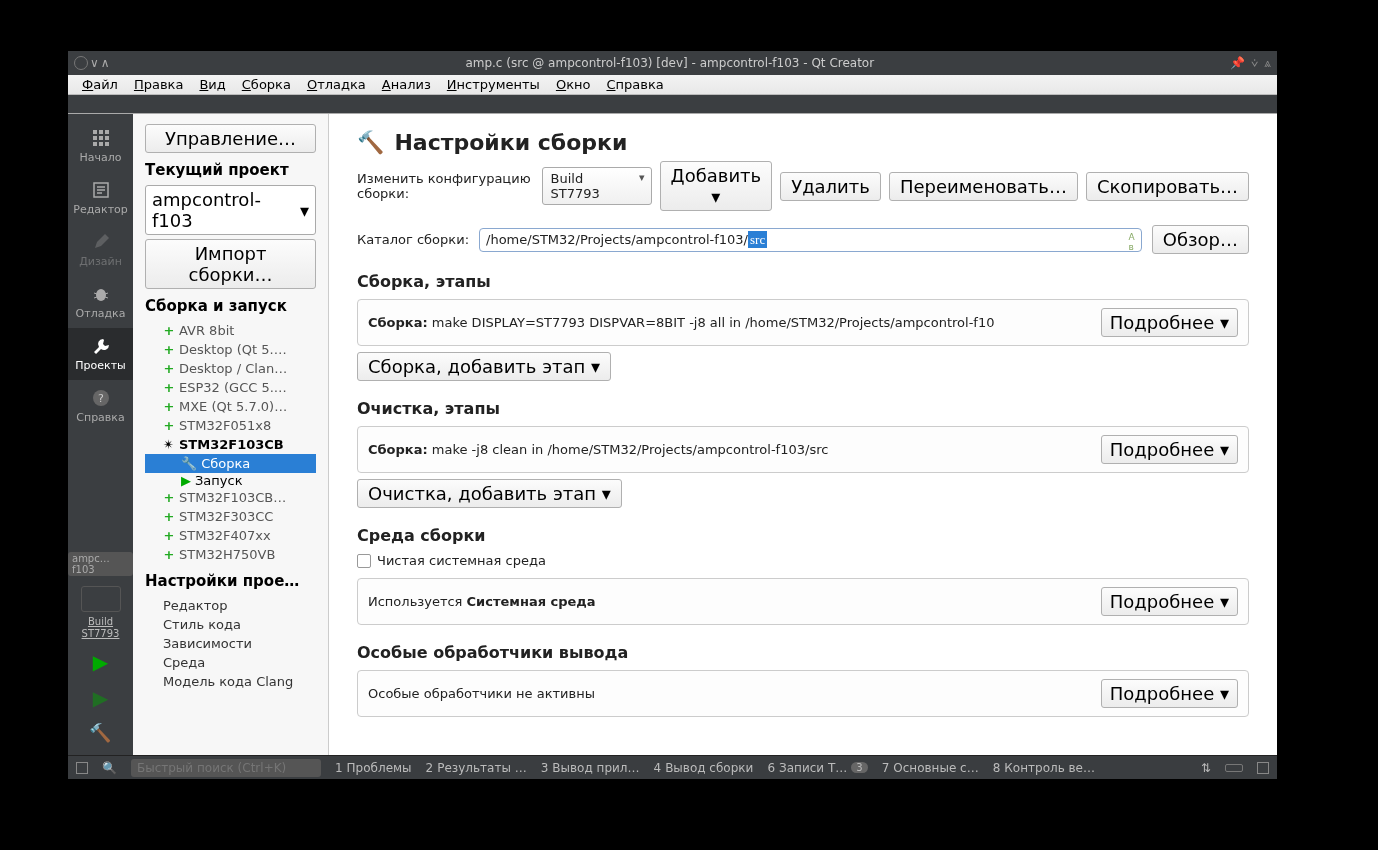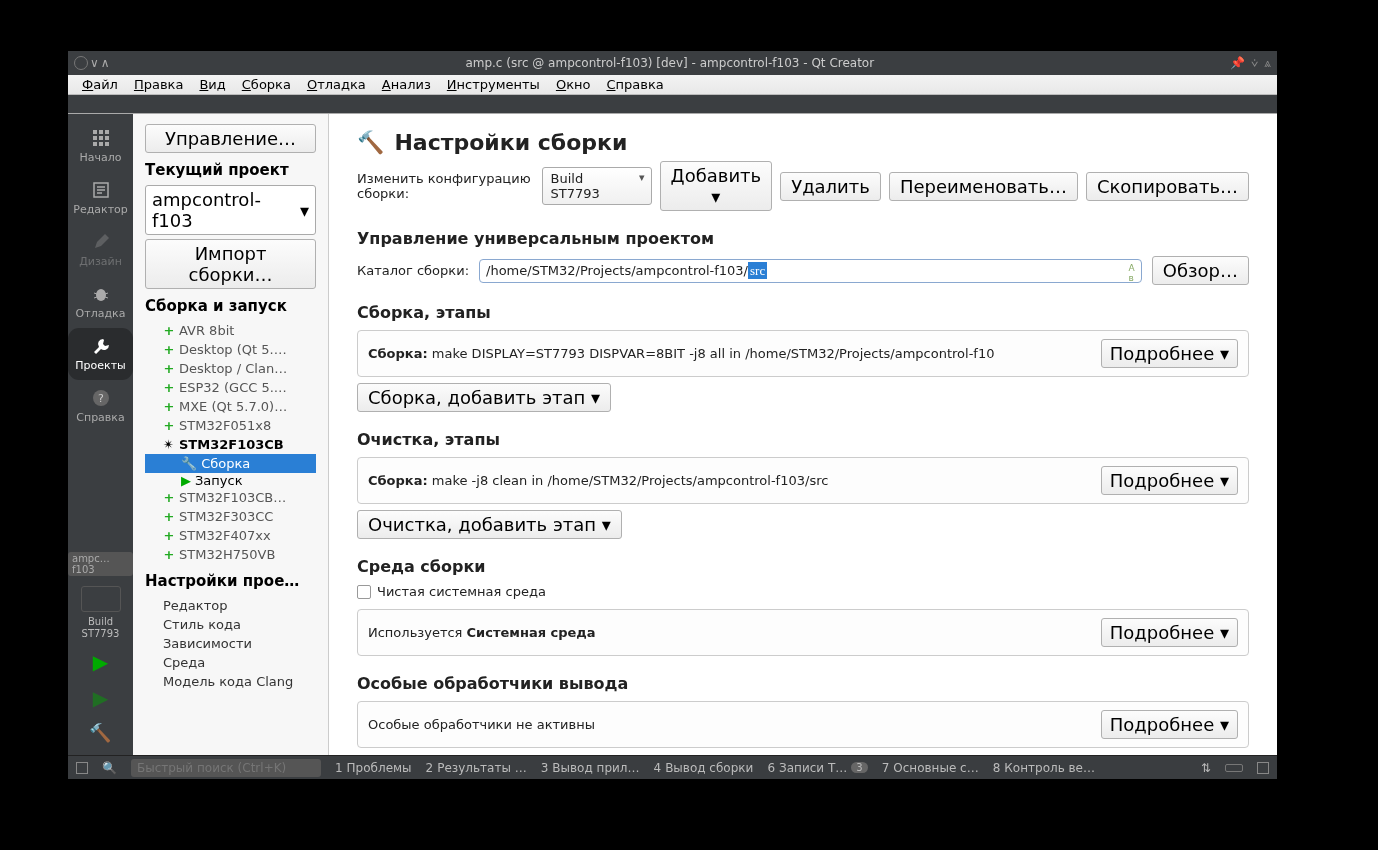--- a/index.html
+++ b/index.html
@@ -20,21 +20,21 @@
 
 
 .darkstrip { height: 18px; background: #3b3e41; }
 
 
 .mainrow { flex: 1; display: flex; overflow: hidden; border-top: 1px solid #aaa; }
 
 
 .rail { width: 65px; background: #3b3e41; display: flex; flex-direction: column; align-items: center; padding-top: 6px; color: #aaa; font-size: 11px; }
 .rail .ritem { display:flex; flex-direction:column; align-items:center; gap:3px; padding: 8px 13px; width:100%; cursor:pointer; }
-.rail .ritem.sel { background: #2a2c2e; color: #fff; border-radius: 11px; }
+.rail .ritem.sel { background: #2a2c2e; color: #fff; }
 .rail .ritem.dim { opacity: .45; }
 .rail .ricon { width: 20px; height: 20px; display:flex; align-items:center; justify-content:center; }
 .rail .spacer { flex: 1; }
 .rail .chip { width: 40px; height: 26px; border: 1px solid #555; border-radius: 3px; margin: 4px 0; }
 .rail .runbtn { color: #0a0; font-size: 20px; margin: 6px 0; }
 .rail .hammer { font-size: 18px; margin: 6px 0 12px; }
 .rail .kitlabel { font-size: 10px; text-align:center; line-height:1.2; margin-bottom:4px; color:#bbb; }
 
 
 .sidepanel { width: 196px; background: #f7f7f7; border-right: 1px solid #ccc; padding: 10px 12px; overflow:hidden; font-size: 13px; }
@@ -175,21 +175,21 @@
               <circle cx="9" cy="9" r="8" fill="#666"></circle>
               <text x="9" y="13" text-anchor="middle" font-size="11" fill="#ccc">?</text>
             </svg>
           </div>
         <span>Справка</span>
       </div>
 
       <div class="spacer"></div>
       <div style="background:#555;padding:1px 4px;border-radius:3px;font-size:10px;margin-bottom:6px;">ampc…f103</div>
       <div class="chip"></div>
-      <div class="kitlabel" style="white-space:pre-line;">Build
+      <div class="kitlabel" style="white-space:pre-line;text-decoration:underline;">Build
 ST7793</div>
       <div class="runbtn">▶</div>
       <div class="runbtn" style="opacity:.45;">▶</div>
       <div class="hammer">🔨</div>
     </div>
 
     <div class="sidepanel">
       <button class="btn full">Управление…</button>
       <h3>Текущий проект</h3>
       <div class="sel-combo">
@@ -272,21 +272,20 @@
 
       <div class="cfgrow">
         <span class="lbl">Изменить конфигурацию сборки:</span>
         <span class="combo">Build ST7793</span>
         <button class="btn"><span>Добавить</span> ▾</button>
         <button class="btn">Удалить</button>
         <button class="btn">Переименовать…</button>
         <button class="btn">Скопировать…</button>
       </div>
 
-      <h2>Управление универсальным проектом</h2>
       <div class="fieldrow">
         <span>Каталог сборки:</span>
         <div class="input">
           <span>/home/STM32/Projects/ampcontrol-f103/</span><span class="sel">src</span>
           <span class="ab">A<br>в</span>
         </div>
         <button class="btn">Обзор…</button>
       </div>
 
       <h2>Сборка, этапы</h2>

